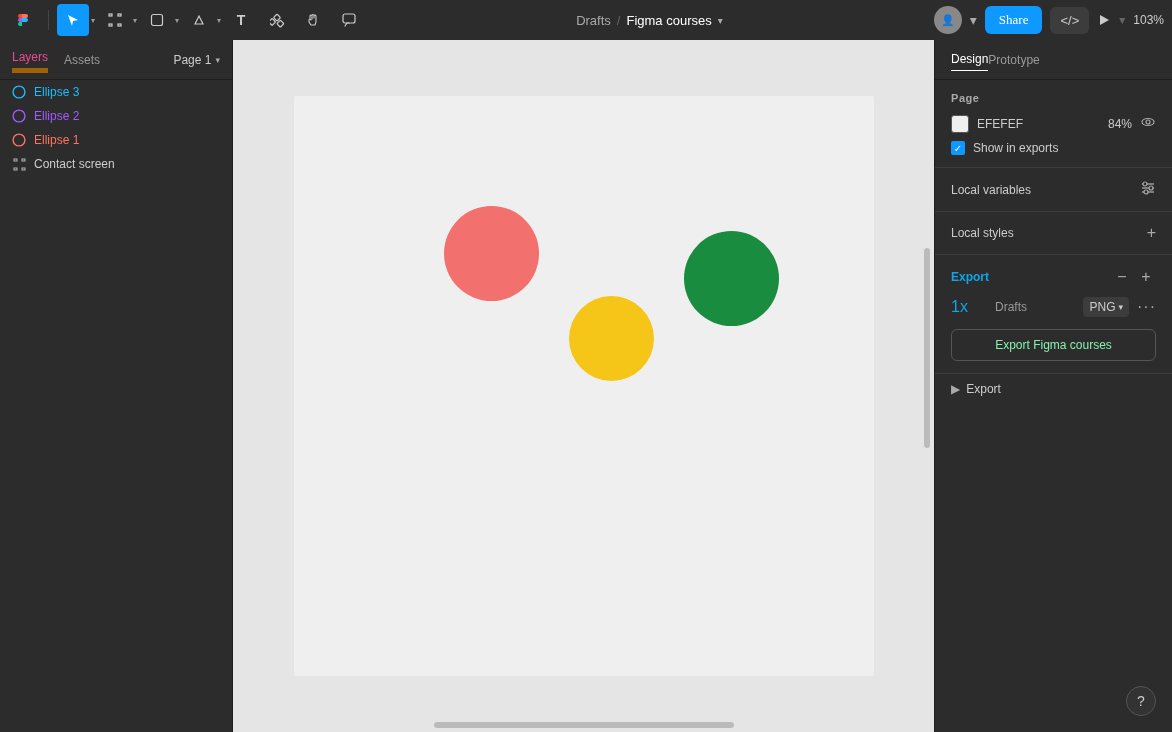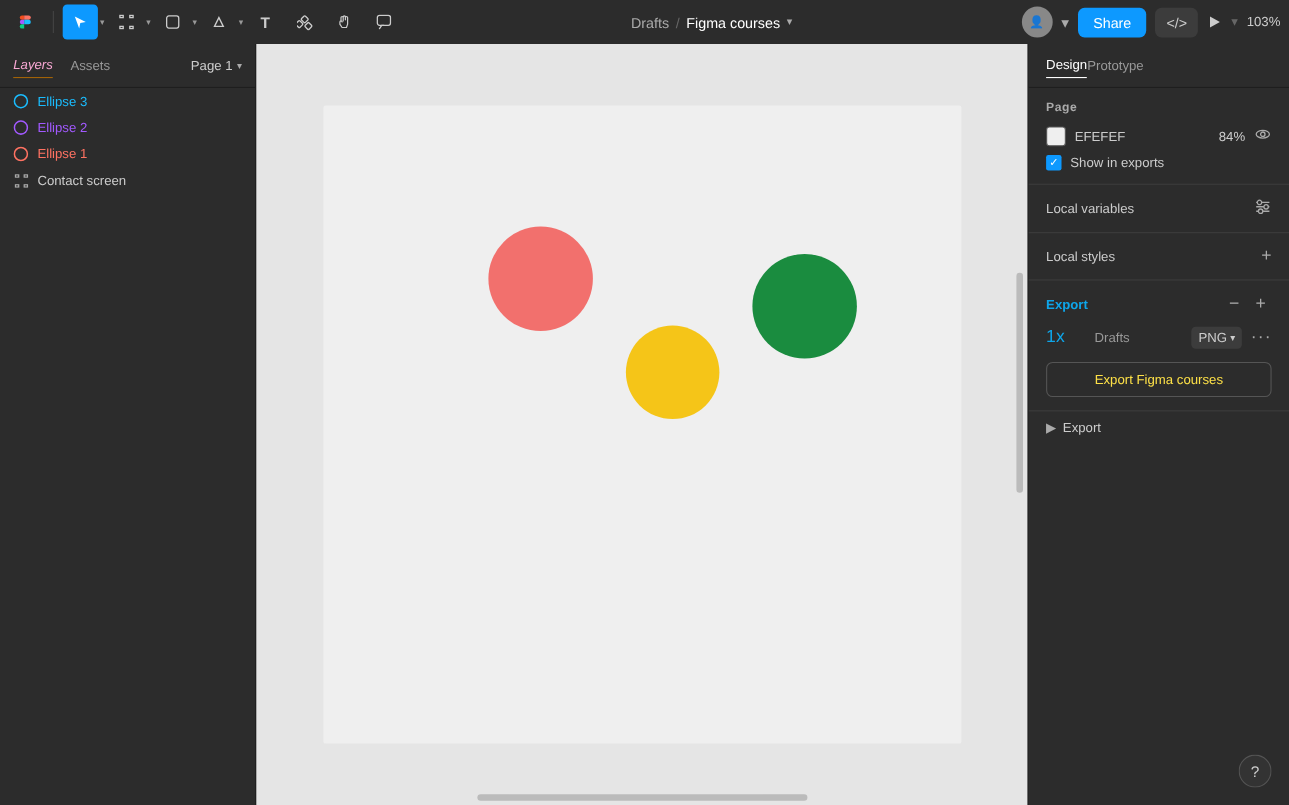--- a/index.html
+++ b/index.html
@@ -6,34 +6,34 @@
     body { font-family: -apple-system, BlinkMacSystemFont, 'Segoe UI', sans-serif; font-size: 12px; background: #1e1e1e; color: #333; overflow: hidden; width: 1172px; height: 732px; display: flex; flex-direction: column; }
 
     
     .toolbar { height: 40px; background: #2c2c2c; display: flex; align-items: center; padding: 0 8px; gap: 4px; flex-shrink: 0; }
     .toolbar-icon { width: 32px; height: 32px; display: flex; align-items: center; justify-content: center; border-radius: 4px; cursor: pointer; color: #ccc; font-size: 14px; }
     .toolbar-icon.active { background: #0d99ff; color: white; }
     .toolbar-separator { width: 1px; height: 20px; background: #444; margin: 0 4px; }
     .toolbar-center { flex: 1; display: flex; align-items: center; justify-content: center; gap: 6px; color: #aaa; font-size: 13px; }
     .toolbar-center .project-name { color: #fff; cursor: pointer; }
     .toolbar-right { display: flex; align-items: center; gap: 8px; }
-    .share-btn { background: #0d99ff; color: white; border: none; border-radius: 6px; padding: 6px 14px; font-size: 13px; cursor: pointer; font-weight: 500; }
+    .share-btn { background: #0d99ff; color: white; border: none; border-radius: 6px; padding: 6px 14px; font-size: 13px; cursor: pointer; font-weight: 500; font-family: Liberation Serif, serif; }
     .code-btn { background: #3c3c3c; color: #ccc; border: none; border-radius: 6px; padding: 6px 10px; font-size: 13px; cursor: pointer; }
     .zoom-indicator { color: #ccc; font-size: 12px; display: flex; align-items: center; gap: 4px; cursor: pointer; }
     .avatar { width: 28px; height: 28px; border-radius: 50%; background: #888; overflow: hidden; cursor: pointer; display: flex; align-items: center; justify-content: center; color: white; font-size: 11px; }
     .play-btn { color: #ccc; cursor: pointer; display: flex; align-items: center; gap: 2px; }
 
     
     .main { display: flex; flex: 1; overflow: hidden; }
 
     
     .left-panel { width: 233px; background: #2c2c2c; display: flex; flex-direction: column; flex-shrink: 0; border-right: 1px solid #1e1e1e; }
     .left-panel-tabs { height: 40px; display: flex; align-items: center; padding: 0 12px; gap: 16px; border-bottom: 1px solid #1e1e1e; }
     .panel-tab { font-size: 12px; color: #999; cursor: pointer; padding: 4px 0; }
-    .panel-tab.active { color: #f9a8d4; border-bottom: 1px solid #a16207; font-style: italic; }
+    .panel-tab.active { color: #ec4899; border-bottom: 5px solid #a16207; }
     .page-selector { display: flex; align-items: center; justify-content: space-between; padding: 6px 12px; color: #ccc; font-size: 12px; cursor: pointer; border-bottom: 1px solid #1e1e1e; }
 
     
     .layer-item { display: flex; align-items: center; gap: 8px; padding: 5px 12px; cursor: pointer; color: #ccc; font-size: 12px; }
     .layer-icon { width: 14px; height: 14px; display: flex; align-items: center; justify-content: center; flex-shrink: 0; }
     .layer-icon.circle svg { width: 14px; height: 14px; }
     .layer-icon.frame { color: #aaa; font-size: 12px; }
 
     
     .canvas { flex: 1; background: #e5e5e5; overflow: hidden; position: relative; }
@@ -81,21 +81,21 @@
     .export-title { font-size: 12px; font-weight: 600; color: #0ea5e9; }
     .export-controls { display: flex; gap: 4px; }
     .minus-btn, .plus-btn { color: #aaa; cursor: pointer; font-size: 16px; display: flex; align-items: center; justify-content: center; width: 20px; height: 20px; }
 
     .export-row { display: flex; align-items: center; gap: 8px; margin-bottom: 8px; }
     .scale-input { width: 36px; color: #0ea5e9; font-size: 16px; background: transparent; border: none; cursor: pointer; }
     .suffix-input { flex: 1; color: #999; font-size: 12px; background: transparent; border: none; cursor: pointer; }
     .format-select { background: #3c3c3c; border: none; color: #ccc; font-size: 12px; padding: 3px 6px; border-radius: 4px; cursor: pointer; display: flex; align-items: center; gap: 3px; }
     .more-btn { color: #aaa; cursor: pointer; font-size: 16px; letter-spacing: 1px; }
 
-    .export-btn { width: 100%; background: transparent; border: 1px solid #555; border-radius: 6px; color: #fde047; font-size: 12px; padding: 8px; cursor: pointer; margin-top: 4px; }
+    .export-btn { width: 100%; background: transparent; border: 1px solid #555; border-radius: 6px; color: #86efac; font-size: 12px; padding: 8px; cursor: pointer; margin-top: 4px; }
 
     
     .preview-row { display: flex; align-items: center; gap: 6px; color: #ccc; font-size: 12px; cursor: pointer; padding: 8px 16px; }
     .chevron-right { color: #aaa; font-size: 12px; }
 
     
     .help-btn { position: fixed; bottom: 16px; right: 16px; width: 30px; height: 30px; background: #333; border-radius: 50%; display: flex; align-items: center; justify-content: center; color: #ccc; font-size: 14px; cursor: pointer; border: 1px solid #555; }
 
     
     .tool-group { display: flex; align-items: center; gap: 2px; }

